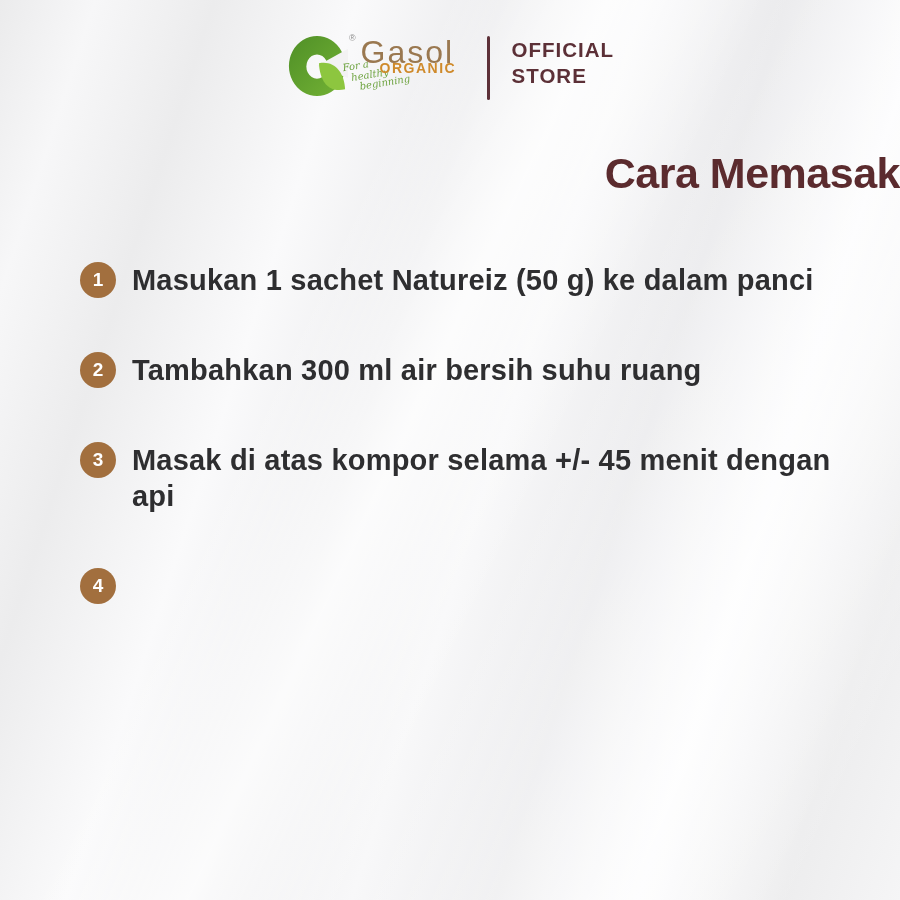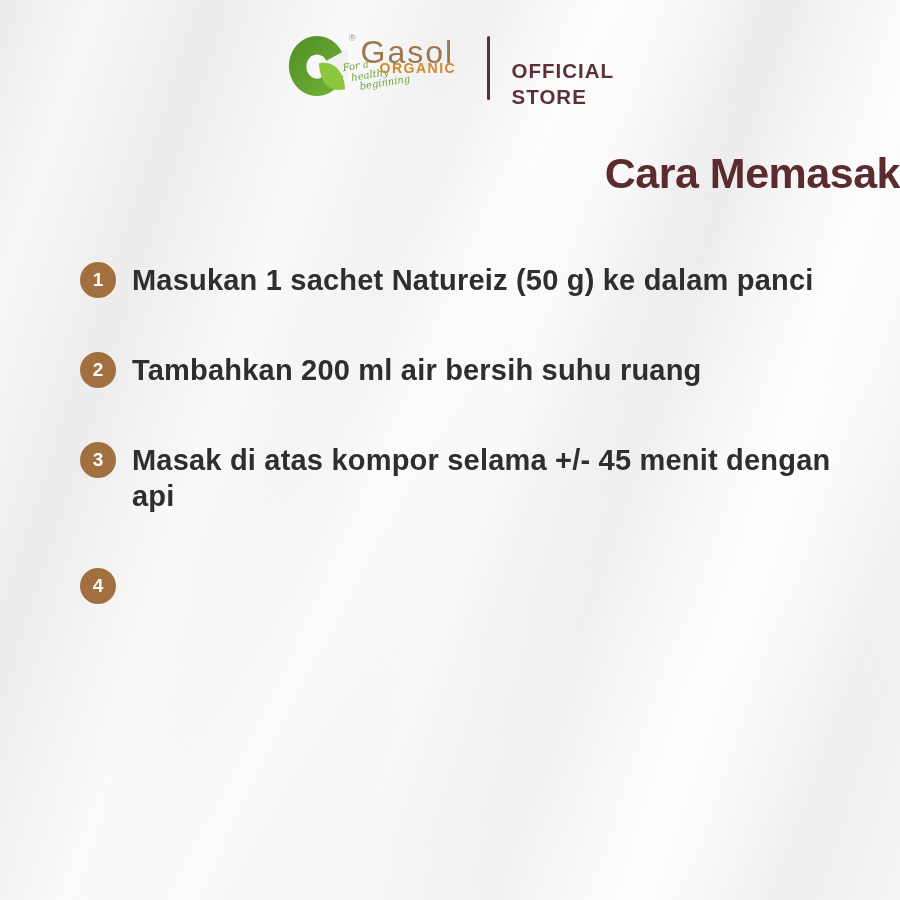--- a/index.html
+++ b/index.html
@@ -43,21 +43,21 @@
   .tagline span:nth-child(3){margin-left:14px;}
   .organic{
     position:absolute;left:19px;top:27px;
     font-size:14px;font-weight:bold;color:#cf8a2b;letter-spacing:1.5px;
   }
   .divider{
     width:3px;height:64px;background:#5d3038;
     margin:3px 22px 0 26px;border-radius:2px;
   }
   .store{
-    margin-top:25px;
+    margin-top:4px;
     font-size:20.5px;font-weight:bold;color:#5c3037;
     letter-spacing:1px;line-height:26px;
   }
 
   
   .title{
     position:absolute;top:149px;left:0;width:100%;
     margin:0;text-align:right;
     font-size:43px;font-weight:bold;color:#5b2b2e;letter-spacing:-0.5px;
   }
@@ -124,21 +124,21 @@
       <span class="badge">1</span>
       <div class="step-text">
         <span class="line">Masukan 1 sachet Natureiz (50 g) ke dalam panci</span>
 
       </div>
     </div>
 
     <div class="step">
       <span class="badge">2</span>
       <div class="step-text">
-        <span class="line">Tambahkan 200 ml air bersih suhu ruang</span>
+        <span class="line">Tambahkan 300 ml air bersih suhu ruang</span>
 
       </div>
     </div>
 
     <div class="step">
       <span class="badge">3</span>
       <div class="step-text">
         <span class="line">Masak di atas kompor selama +/- 45 menit dengan api</span>
       </div>
     </div>

